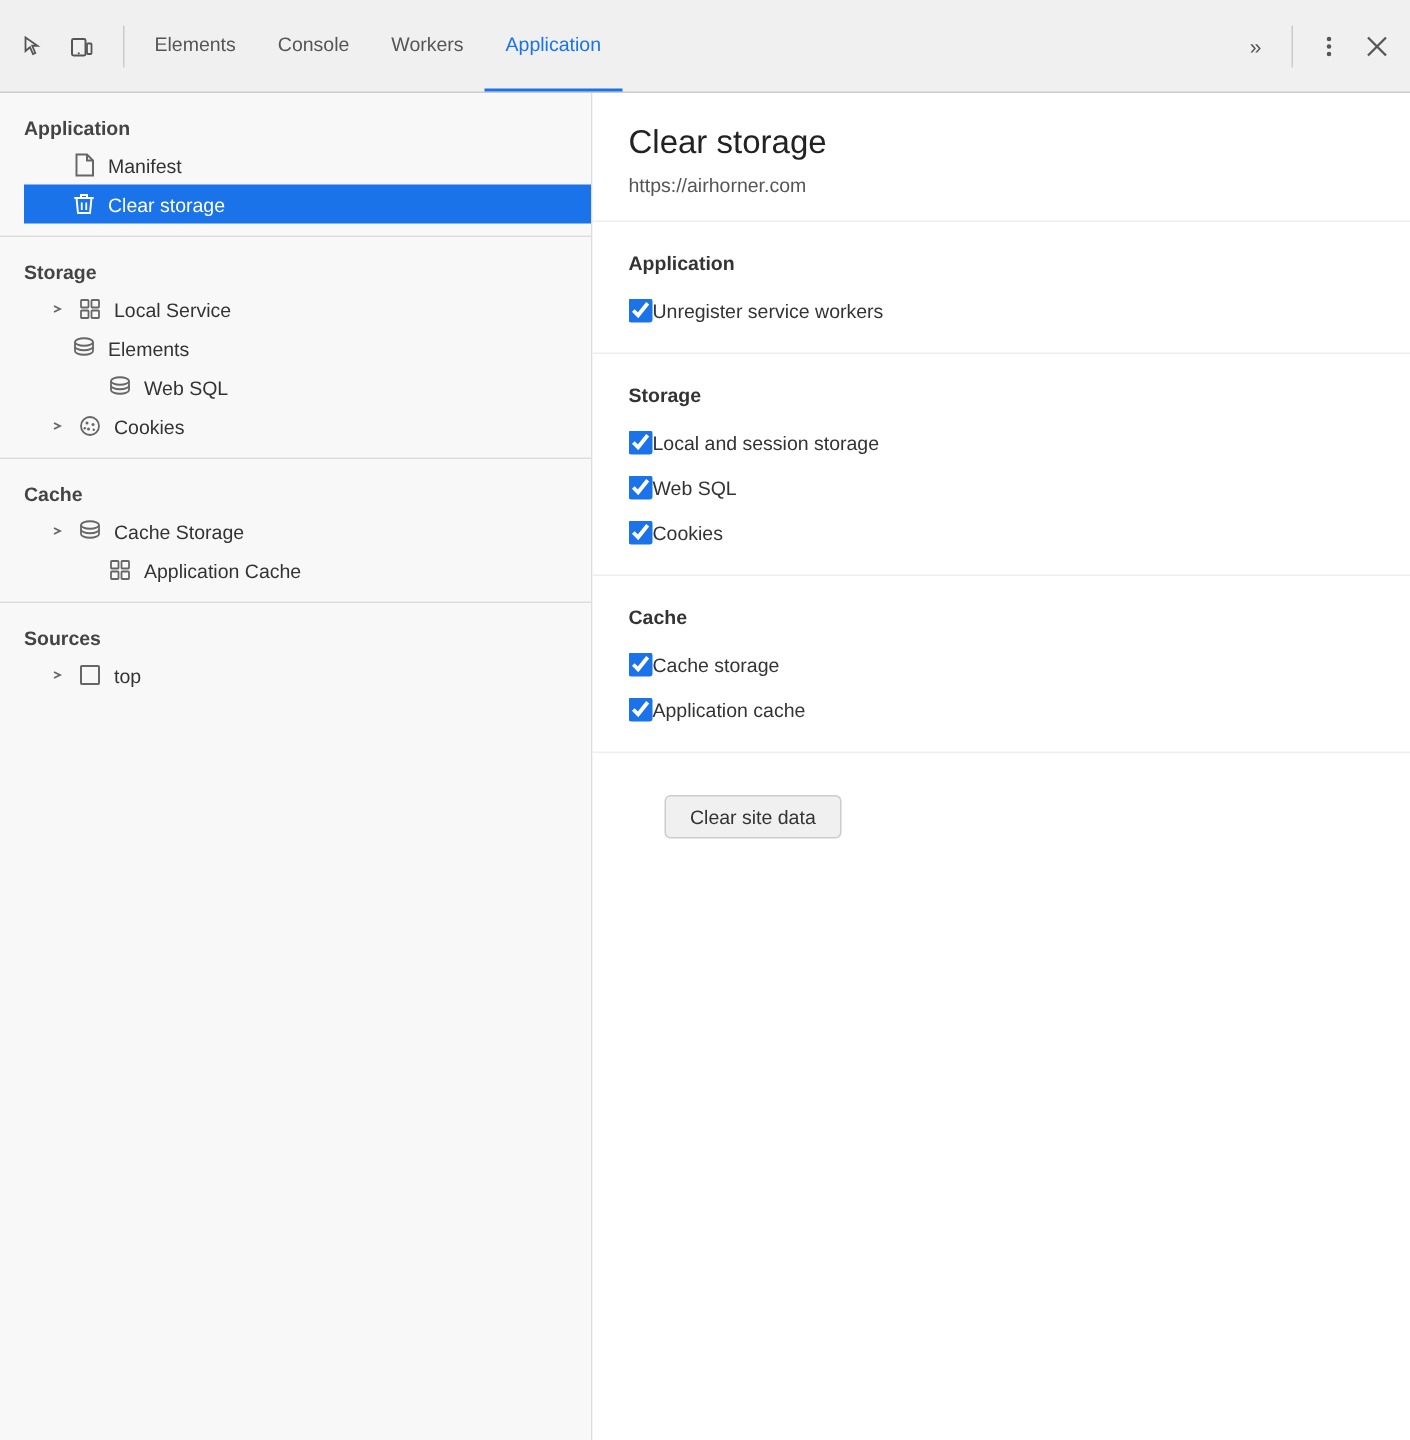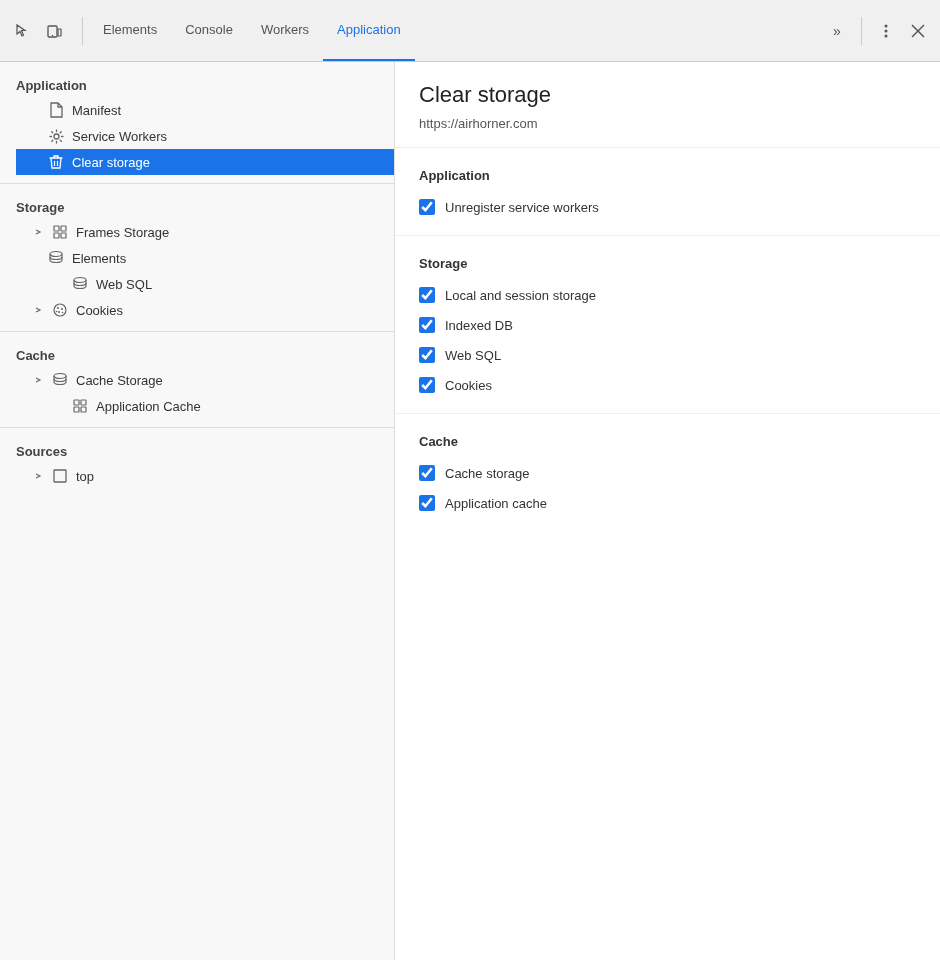--- a/index.html
+++ b/index.html
@@ -172,21 +172,20 @@
     .content-section:last-child { border-bottom: none; }
     .section-title {
       font-size: 13px;
       font-weight: 700;
       color: #333;
       margin-bottom: 16px;
     }
     .checkbox-row {
       display: flex;
       align-items: center;
-      gap: 10px;
       margin-bottom: 14px;
     }
     .checkbox-row:last-child { margin-bottom: 0; }
     .checkbox-input {
       width: 16px;
       height: 16px;
       accent-color: #1a73e8;
       cursor: pointer;
       flex-shrink: 0;
     }
@@ -261,29 +260,20 @@
     <div class="sidebar-section-label">Application</div>
     <div class="sidebar-item">
       <span class="sidebar-icon">
         <svg width="14" height="16" viewBox="0 0 14 16" fill="none">
           <path d="M2 1H9L13 5V15H2V1Z" stroke="#666" stroke-width="1.3" fill="none"></path>
           <path d="M9 1V5H13" stroke="#666" stroke-width="1.3" fill="none"></path>
         </svg>
       </span>
       <span>Manifest</span>
     </div>
-    <div class="sidebar-item">
-      <span class="sidebar-icon">
-        <svg width="15" height="15" viewBox="0 0 15 15" fill="none">
-          <circle cx="7.5" cy="7.5" r="2.5" stroke="#666" stroke-width="1.3"></circle>
-          <path d="M7.5 1v1.5M7.5 12.5V14M1 7.5h1.5M12.5 7.5H14M2.7 2.7l1.06 1.06M11.24 11.24l1.06 1.06M2.7 12.3l1.06-1.06M11.24 3.76l1.06-1.06" stroke="#666" stroke-width="1.3" stroke-linecap="round"></path>
-        </svg>
-      </span>
-      <span>Service Workers</span>
-    </div>
     <div class="sidebar-item active">
       <span class="sidebar-icon">
         <svg width="14" height="16" viewBox="0 0 14 16" fill="none">
           <path d="M1 4h12M5 4V2h4v2M2 4l1 10h8l1-10" stroke="white" stroke-width="1.3" fill="none" stroke-linecap="round"></path>
           <line x1="5.5" y1="7" x2="5.5" y2="12" stroke="white" stroke-width="1.2"></line>
           <line x1="8.5" y1="7" x2="8.5" y2="12" stroke="white" stroke-width="1.2"></line>
         </svg>
       </span>
       <span>Clear storage</span>
     </div>
@@ -298,21 +288,21 @@
           </svg>
       </span>
       <span class="sidebar-icon">
         <svg width="14" height="14" viewBox="0 0 14 14" fill="none">
           <rect x="1" y="1" width="5" height="5" stroke="#666" stroke-width="1.2" rx="0.5"></rect>
           <rect x="8" y="1" width="5" height="5" stroke="#666" stroke-width="1.2" rx="0.5"></rect>
           <rect x="1" y="8" width="5" height="5" stroke="#666" stroke-width="1.2" rx="0.5"></rect>
           <rect x="8" y="8" width="5" height="5" stroke="#666" stroke-width="1.2" rx="0.5"></rect>
         </svg>
       </span>
-      <span>Frames Storage</span>
+      <span>Local Service</span>
     </div>
     <div class="sidebar-item">
       <span class="sidebar-icon">
         <svg width="14" height="16" viewBox="0 0 14 16" fill="none">
           <ellipse cx="7" cy="4" rx="6" ry="2.5" stroke="#666" stroke-width="1.2"></ellipse>
           <path d="M1 4v3c0 1.38 2.69 2.5 6 2.5s6-1.12 6-2.5V4" stroke="#666" stroke-width="1.2"></path>
           <path d="M1 7v3c0 1.38 2.69 2.5 6 2.5s6-1.12 6-2.5V7" stroke="#666" stroke-width="1.2"></path>
         </svg>
       </span>
       <span>Elements</span>
@@ -411,39 +401,38 @@
     </div>
 
     <div class="content-section">
       <div class="section-title">Storage</div>
       <div class="checkbox-row">
         <input type="checkbox" class="checkbox-input" checked="" style="">
         <label class="checkbox-label">Local and session storage</label>
       </div>
       <div class="checkbox-row">
         <input type="checkbox" class="checkbox-input" checked="" style="">
-        <label class="checkbox-label">Indexed DB</label>
-      </div>
-      <div class="checkbox-row">
-        <input type="checkbox" class="checkbox-input" checked="" style="">
         <label class="checkbox-label">Web SQL</label>
       </div>
       <div class="checkbox-row">
         <input type="checkbox" class="checkbox-input" checked="" style="">
         <label class="checkbox-label">Cookies</label>
       </div>
     </div>
 
     <div class="content-section">
       <div class="section-title">Cache</div>
       <div class="checkbox-row">
         <input type="checkbox" class="checkbox-input" checked="" style="">
         <label class="checkbox-label">Cache storage</label>
       </div>
       <div class="checkbox-row">
         <input type="checkbox" class="checkbox-input" checked="" style="">
         <label class="checkbox-label">Application cache</label>
       </div>
     </div>
 
+    <div style="padding: 8px 24px 24px 24px;">
+      <button class="clear-btn">Clear site data</button>
+    </div>
 
   </div>
 </div>
 
 </body></html>

